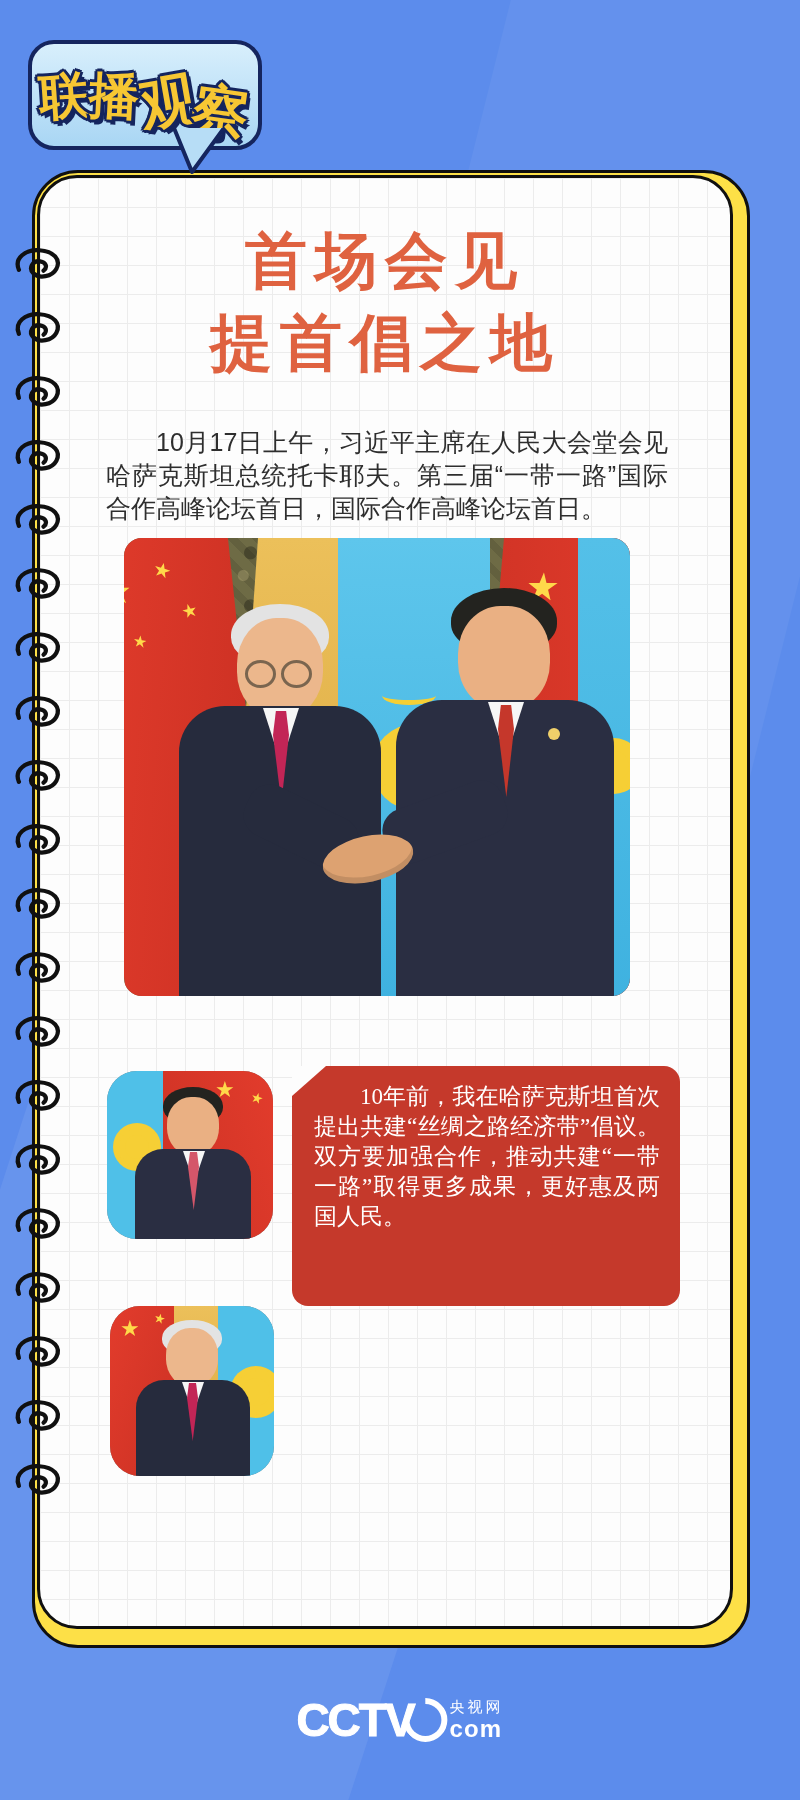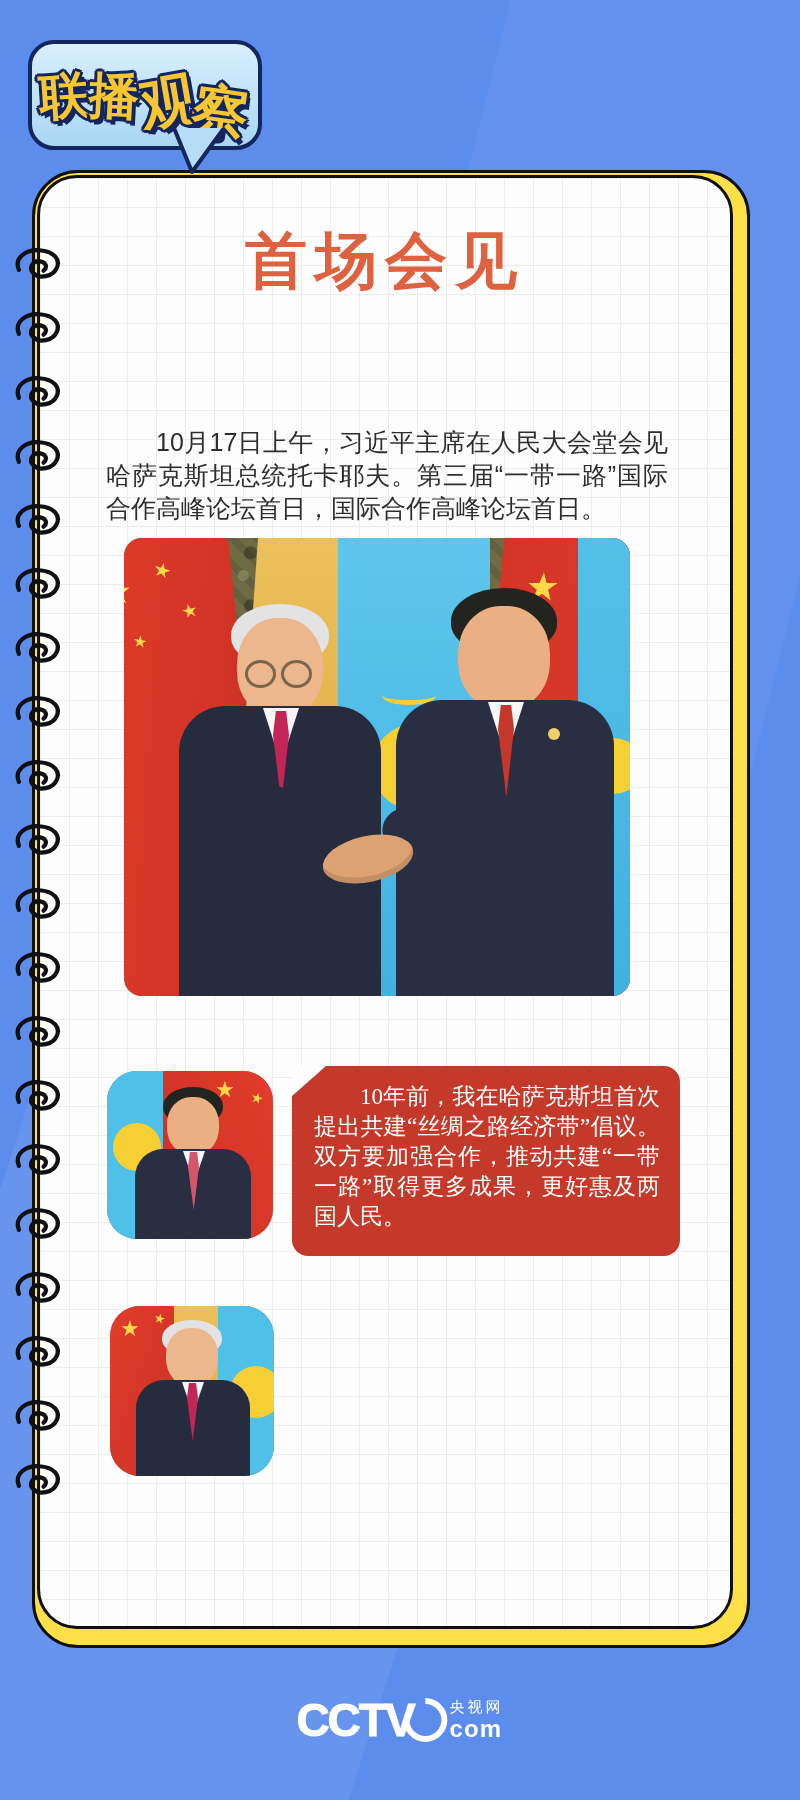--- a/index.html
+++ b/index.html
@@ -109,20 +109,21 @@
   </div>
   <svg class="bubble-tail" width="64" height="50">
     <path d="M6 0 L24 44 L56 0" fill="#b7ddf6" stroke="#15255e" stroke-width="4" stroke-linejoin="round"></path>
   </svg>
 
   <div class="card-outer">
     <div class="card-inner">
 
       <div class="title">
         <div>首场会见</div>
+        <div>提首倡之地</div>
       </div>
 
       <div class="intro">10月17日上午，习近平主席在人民大会堂会见哈萨克斯坦总统托卡耶夫。第三届“一带一路”国际合作高峰论坛首日，国际合作高峰论坛首日。</div>
 
       <div class="photo">
         <div class="flag flag-red-l">
           <span class="star" style="left:18px;top:36px;font-size:34px;">★</span>
           <span class="star" style="left:72px;top:22px;font-size:20px;transform:rotate(18deg);">★</span>
           <span class="star" style="left:96px;top:64px;font-size:18px;transform:rotate(-12deg);">★</span>
           <span class="star" style="left:44px;top:96px;font-size:16px;transform:rotate(10deg);">★</span>
@@ -182,21 +183,21 @@
           <span class="star" style="left:88px;top:20px;font-size:14px;transform:rotate(16deg);">★</span>
         </div>
         <div class="person" style="left:28px;top:16px;width:116px;height:152px;">
           <div class="hair" style="left:28px;top:0;width:60px;height:38px;background:#23231f;"></div>
           <div class="face" style="left:32px;top:10px;width:52px;height:58px;background:#eab083;"></div>
           <div class="suit" style="left:0;top:62px;width:116px;height:92px;background:#2a2e42;border-radius:28px 28px 0 0;"></div>
           <div class="shirt" style="left:48px;top:64px;width:22px;height:32px;"></div>
           <div class="tie" style="left:53px;top:65px;width:11px;height:58px;background:#d4566a;"></div>
         </div>
       </div>
-      <div class="quote q-red" style="left:252px;top:888px;width:388px;height:190px;">
+      <div class="quote q-red" style="left:252px;top:888px;width:388px;height:240px;">
         <div class="bevel"></div>
         <p>10年前，我在哈萨克斯坦首次提出共建“丝绸之路经济带”倡议。双方要加强合作，推动共建“一带一路”取得更多成果，更好惠及两国人民。</p>
       </div>
 
       <div class="chip" style="left:70px;top:1128px;width:164px;height:170px;">
         <div class="half" style="left:0;width:64px;background:linear-gradient(110deg,#e23c2c,#cc3124);">
           <span class="star" style="left:10px;top:12px;font-size:22px;">★</span>
           <span class="star" style="left:44px;top:6px;font-size:13px;transform:rotate(14deg);">★</span>
         </div>
         <div class="half" style="left:64px;width:44px;background:linear-gradient(180deg,#ecc05a,#d9a63e);"></div>

